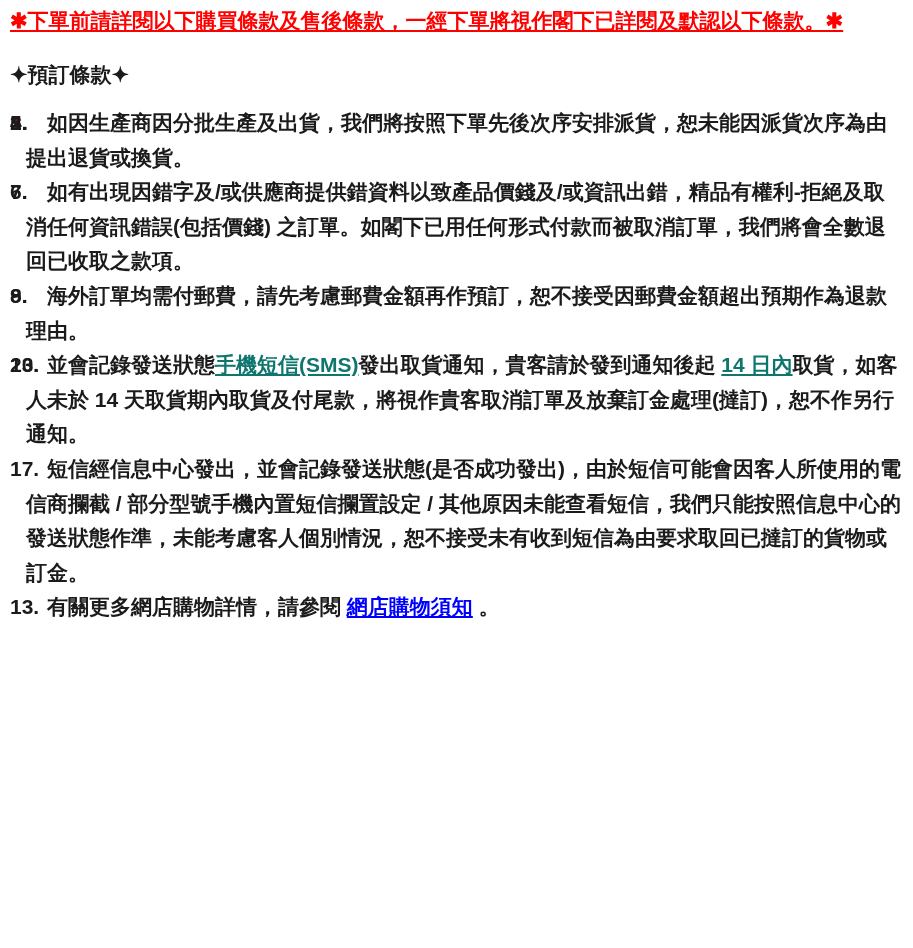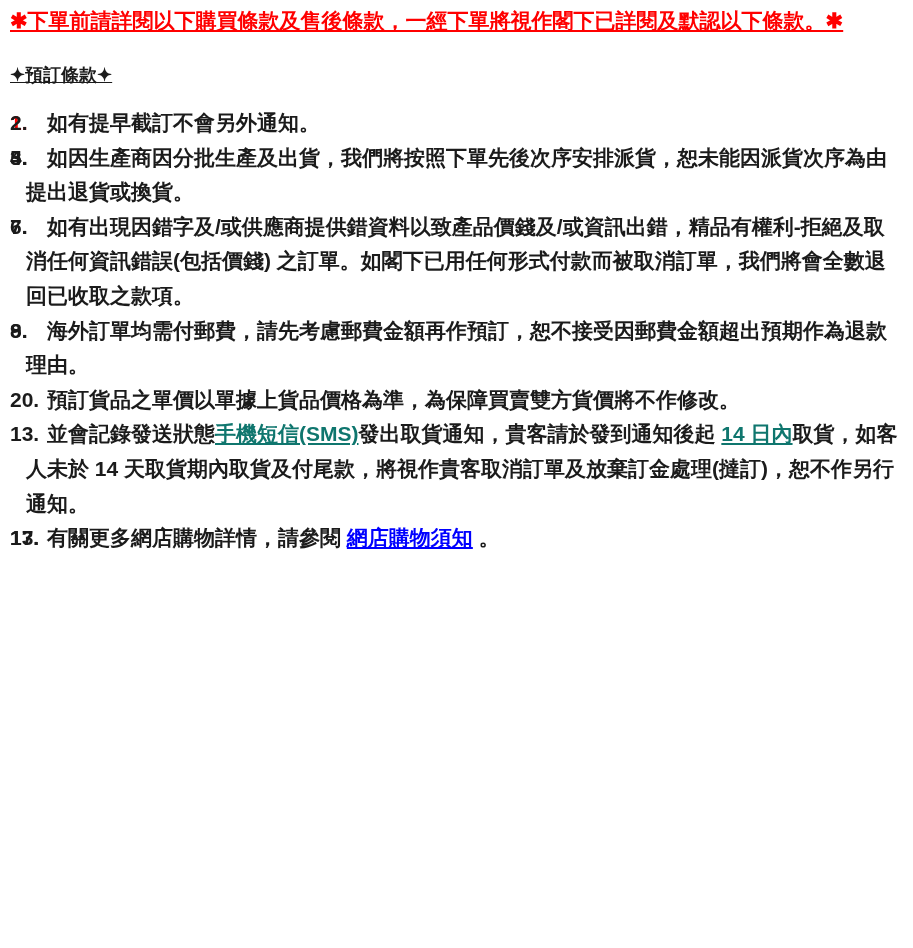--- a/index.html
+++ b/index.html
@@ -24,23 +24,22 @@
   .notice {
     color: #ff0000;
     font-size: 21px;
     line-height: 30px;
     text-decoration: underline;
     margin: 0 0 24px 0;
     white-space: nowrap;
   }
   .section-title {
     color: #1b1b1b;
-    font-size: 18px;
+    font-size: 21px;
     line-height: 30px;
-    text-decoration: underline;
     margin: 0 0 16px 0;
   }
   .terms {
     font-size: 21px;
     line-height: 34.6px;
   }
   .item {
     position: relative;
     padding-left: 16px;
     text-indent: 21px;
@@ -66,26 +65,26 @@
 </head>
 <body>
 
 <div class="page">
   <div class="notice">✱下單前請詳閱以下購買條款及售後條款，一經下單將視作閣下已詳閱及默認以下條款。✱</div>
 
   <div class="section-title">✦預訂條款✦</div>
 
   <div class="terms">
       <div class="item item-red"><span class="num">1.</span></div>
-      <div class="item"><span class="num">2.</span><span class="seg seg-plain">如有提早截訂不會另外通知。</span></div>
+      <div class="item"><span class="num">2.</span></div>
       <div class="item"><span class="num">3.</span></div>
       <div class="item"><span class="num">4.</span></div>
       <div class="item"><span class="num">5.</span><span class="seg seg-plain">如因生產商因分批生產及出貨，我們將按照下單先後次序安排派貨，恕未能因派貨次序為由提出退貨或換貨。</span></div>
       <div class="item"><span class="num">6.</span></div>
       <div class="item"><span class="num">7.</span><span class="seg seg-plain">如有出現因錯字及/或供應商提供錯資料以致產品價錢及/或資訊出錯，精品有權利-拒絕及取消任何資訊錯誤(包括價錢) 之訂單。如閣下已用任何形式付款而被取消訂單，我們將會全數退回已收取之款項。</span></div>
       <div class="item"><span class="num">8.</span></div>
       <div class="item"><span class="num">9.</span><span class="seg seg-plain">海外訂單均需付郵費，請先考慮郵費金額再作預訂，恕不接受因郵費金額超出預期作為退款理由。</span></div>
-      <div class="item"><span class="num">20.</span><span class="seg seg-plain">預訂貨品之單價以單據上貨品價格為準，為保障買賣雙方貨價將不作修改。</span></div>
+      <div class="item"><span class="num">20.</span></div>
       <div class="item"><span class="num">13.</span><span class="seg seg-plain">並會記錄發送狀態</span><span class="seg seg-red-underline">手機短信(SMS)</span><span class="seg seg-plain">發出取貨通知，貴客請於發到通知後起 </span><span class="seg seg-red-underline">14 日內</span><span class="seg seg-plain">取貨，如客人未於 14 天取貨期內取貨及付尾款，將視作貴客取消訂單及放棄訂金處理(撻訂)，恕不作另行通知。</span></div>
-      <div class="item"><span class="num">17.</span></div>
+      <div class="item"><span class="num">17.</span><span class="seg seg-plain">短信經信息中心發出，並會記錄發送狀態(是否成功發出)，由於短信可能會因客人所使用的電信商攔截 / 部分型號手機內置短信攔置設定 / 其他原因未能查看短信，我們只能按照信息中心的發送狀態作準，未能考慮客人個別情況，恕不接受未有收到短信為由要求取回已撻訂的貨物或訂金。</span></div>
       <div class="item"><span class="num">13.</span><span class="seg seg-plain">有關更多網店購物詳情，請參閱 </span><a class="seg seg-link">網店購物須知</a><span class="seg seg-plain"> 。</span></div>
     </div>
 </div>
 
 </body></html>

